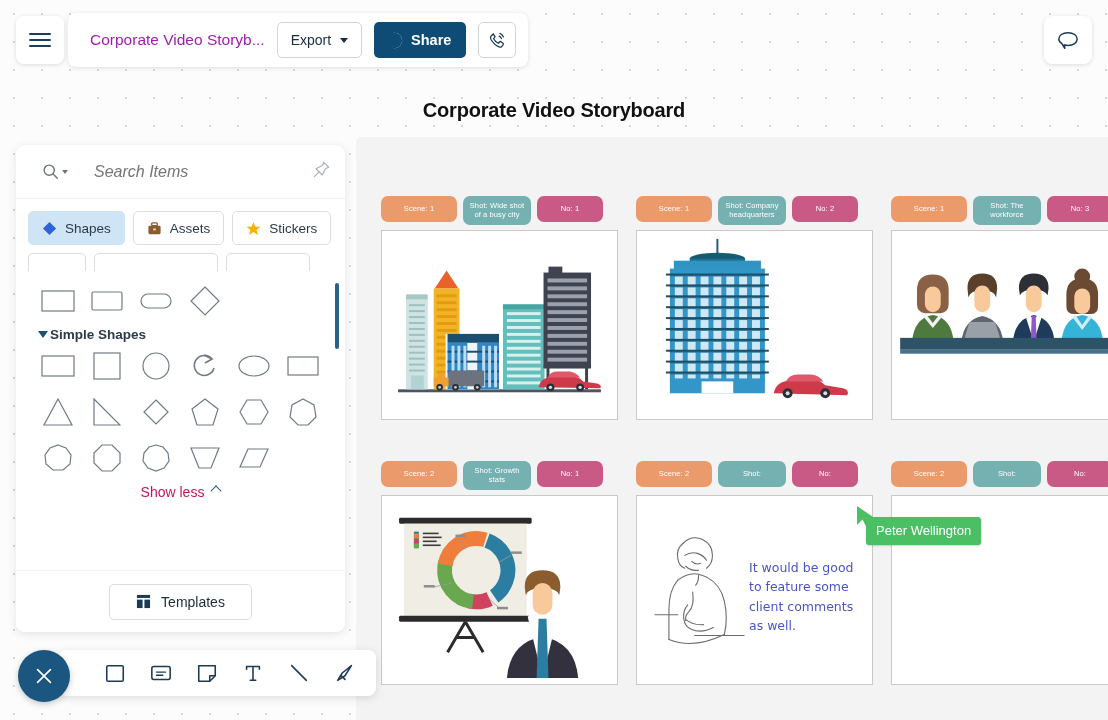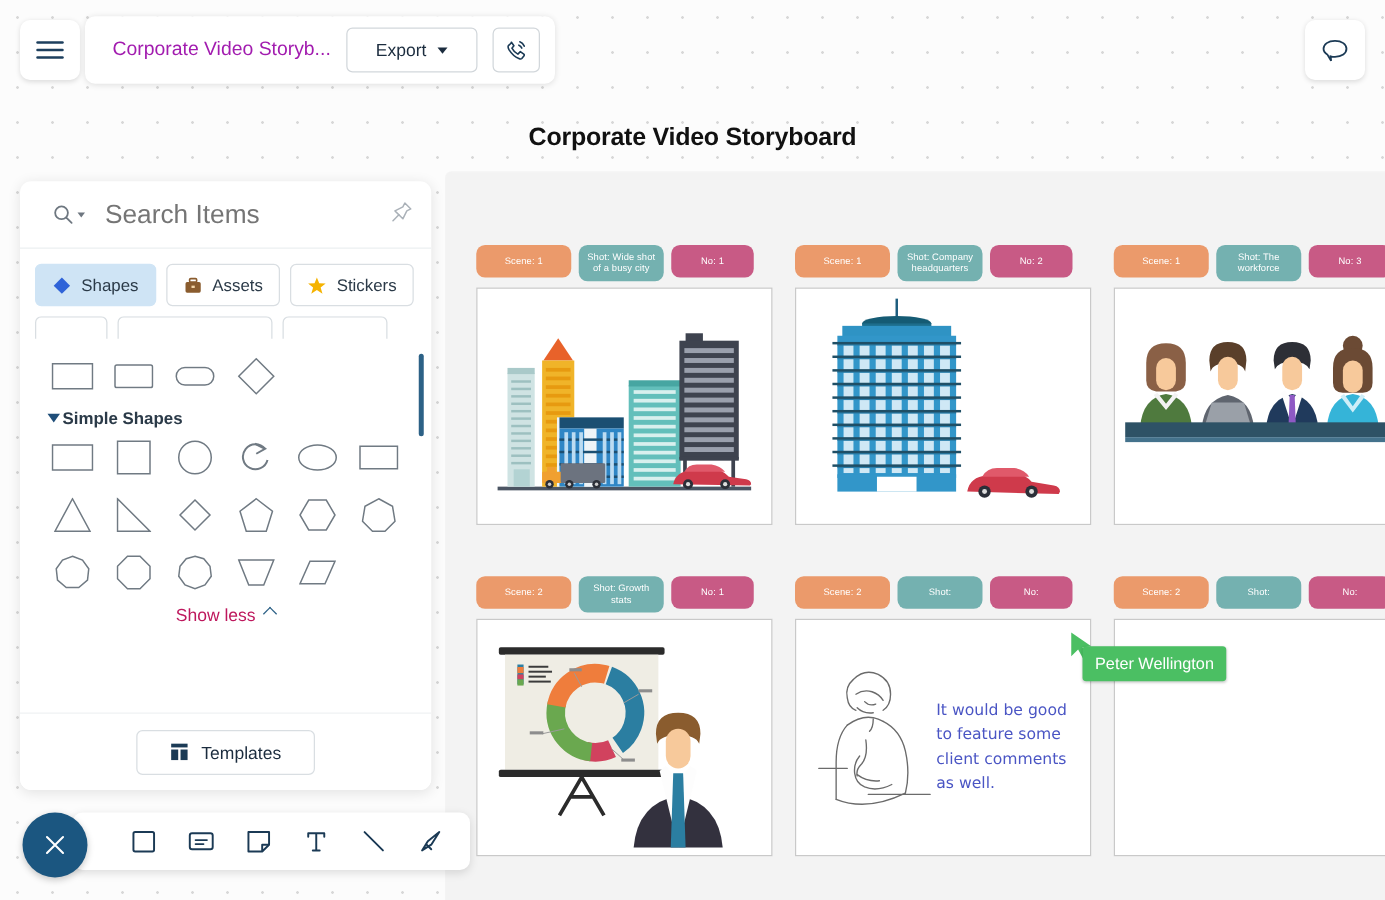--- a/index.html
+++ b/index.html
@@ -129,21 +129,21 @@
   .doc-title {
     font-size: 15.5px;
     color: #a21caf;
     white-space: nowrap;
     max-width: 200px;
     overflow: hidden;
     cursor: text;
   }
   .btn-export {
     display: flex; align-items: center; gap: 9px;
-    height: 36px; padding: 0 23px;
+    height: 36px; padding: 0 13px;
     border: 1px solid #d2d7db;
     border-radius: 5px;
     background: #fff;
     font-size: 14px;
     color: #1b2c3e;
     cursor: pointer;
   }
   .caret-down {
     width: 0; height: 0;
     border-left: 4.5px solid transparent;
@@ -193,26 +193,27 @@
   .search-row {
     position: relative;
     height: 54px;
     display: flex; align-items: center;
     padding: 0 14px 0 26px;
     border-bottom: 1px solid #eceff1;
   }
   .search-icon-grp { display: flex; align-items: center; gap: 3px; cursor: pointer; }
   .search-input {
     border: none; outline: none;
-    font-size: 21px;
+    font-size: 16px;
     color: #8d9499;
-    margin-left: 14px;
+    margin-left: 24px;
     width: 200px;
     font-family: "Liberation Sans", sans-serif;
     background: transparent;
+    font-style: italic;
   }
   .pin-btn {
     position: absolute; right: 14px; top: 15px;
     cursor: pointer;
   }
 
   .seg-row {
     display: flex; gap: 8px;
     padding: 12px 12px 8px 12px;
   }
@@ -697,20 +698,28 @@
   </div>
 
   <div class="topbar-main">
     <div class="doc-title">Corporate Video Storyb...</div>
 
     <div class="btn-export">
       <span>Export</span>
       <span class="caret-down"></span>
     </div>
 
+    <div class="btn-share">
+      <svg width="17" height="17" viewBox="0 0 20 20">
+        <circle cx="10" cy="10" r="9" fill="#fff"></circle>
+        <path d="M10 1 a9 9 0 0 1 0 18 a13 5 0 0 1 0-18" fill="#0f4c75"></path>
+        <path d="M3 5 q4 3 8 1 q3 4 1 7 q-4-1-5 3 q-4-4-4-11z" fill="#0f4c75"></path>
+      </svg>
+      <span>Share</span>
+    </div>
 
     <div class="btn-call">
       <svg width="19" height="19" viewBox="0 0 24 24" fill="none" stroke="#1b3a55" stroke-width="1.6">
         <path d="M6.5 3.5 L9 7 L7 9.5 q2 4 6 6 L15.5 13 L19 15.5 q1 1 0 2 L17 20 q-1 1-3 0 q-6-2.5-10-9 q-1.5-3-0.5-4 L6 4.5 q0.5-1 0.5-1z" stroke-linejoin="round"></path>
         <path d="M15 3 q3 1 4.5 4.5" stroke-linecap="round"></path>
         <path d="M14 6.5 q2 0.8 3 3" stroke-linecap="round"></path>
       </svg>
     </div>
   </div>
 

